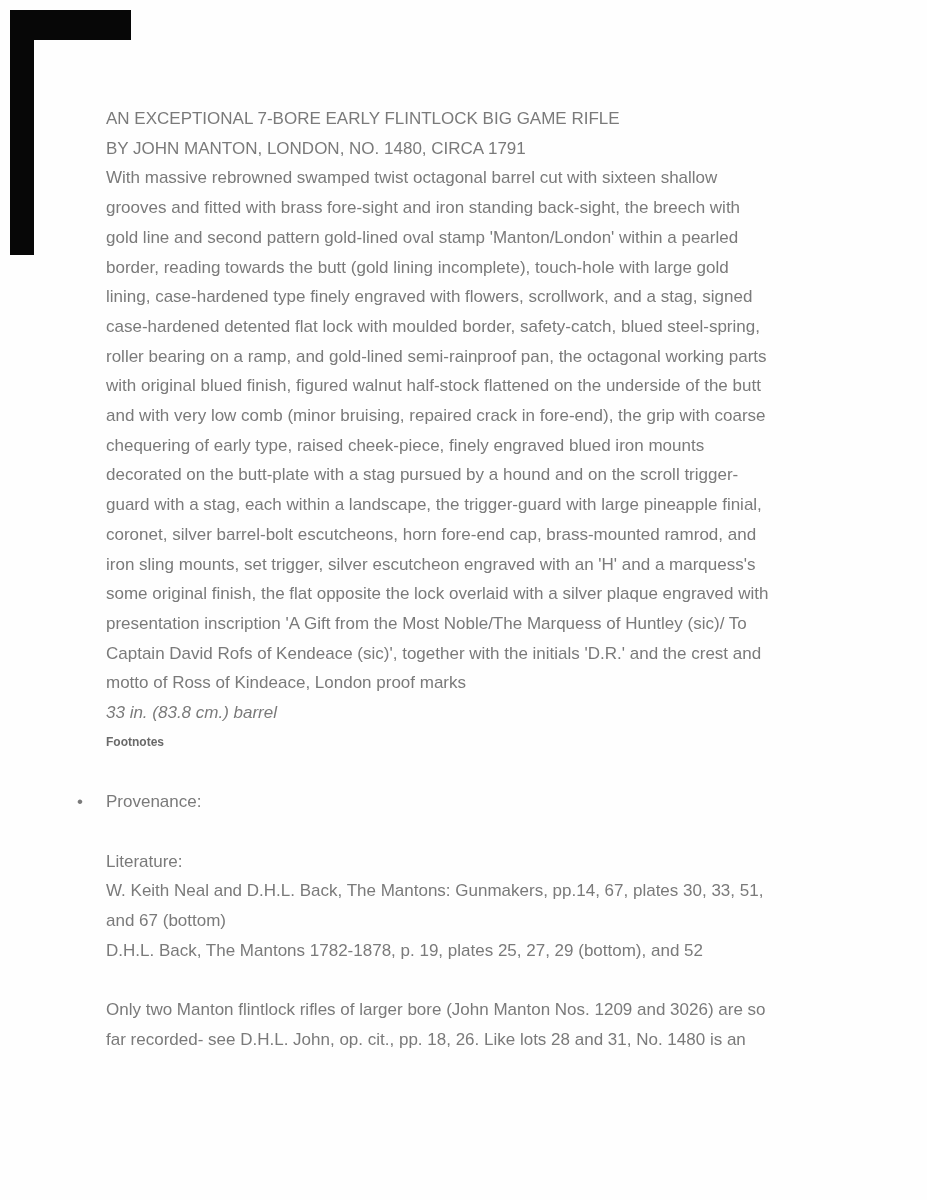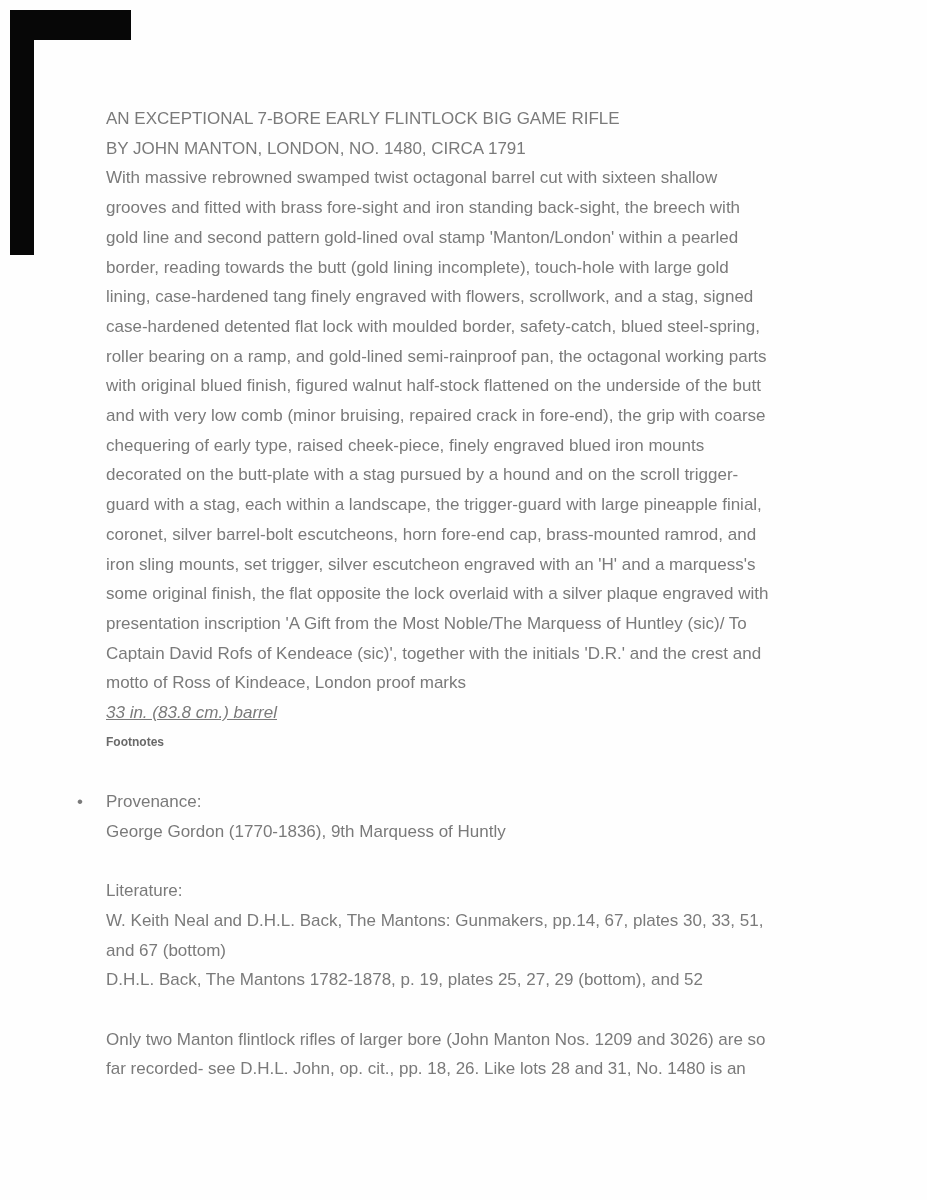--- a/index.html
+++ b/index.html
@@ -27,21 +27,21 @@
     background: var(--artifact, #070707);
   }
   .content {
     position: absolute;
     left: 106px;
     top: 104px;
     width: 760px;
   }
   .line, .tline { white-space: nowrap; }
   .it { }
-  .size-line { font-style: italic; text-decoration: underline; }
+  .size-line { font-style: italic; }
   .footnotes-heading {
     font-weight: bold;
     font-size: 12px;
     color: var(--heading, #696969);
   }
   .footnote-item {
     position: relative;
     margin-top: 29.7px;
   }
   .bullet {
@@ -64,21 +64,21 @@
     <div class="title">
       <div class="line">AN EXCEPTIONAL 7-BORE EARLY FLINTLOCK BIG GAME RIFLE</div>
       <div class="line">BY JOHN MANTON, LONDON, NO. 1480, CIRCA 1791</div>
     </div>
 
     <div class="body-text">
         <div class="tline"><span>With massive rebrowned swamped twist octagonal barrel cut with sixteen shallow</span></div>
         <div class="tline"><span>grooves and fitted with brass fore-sight and iron standing back-sight, the breech with</span></div>
         <div class="tline"><span>gold line and second pattern gold-lined oval stamp 'Manton/London' within a pearled</span></div>
         <div class="tline"><span>border, reading towards the butt (gold lining incomplete), touch-hole with large gold</span></div>
-        <div class="tline"><span>lining, case-hardened tang finely engraved with flowers, scrollwork, and a stag, signed</span></div>
+        <div class="tline"><span>lining, case-hardened type finely engraved with flowers, scrollwork, and a stag, signed</span></div>
         <div class="tline"><span>case-hardened detented flat lock with moulded border, safety-catch, blued steel-spring,</span></div>
         <div class="tline"><span>roller bearing on a ramp, and gold-lined semi-rainproof pan, the octagonal working parts</span></div>
         <div class="tline"><span>with original blued finish, figured walnut half-stock flattened on the underside of the butt</span></div>
         <div class="tline"><span>and with very low comb (minor bruising, repaired crack in fore-end), the grip with coarse</span></div>
         <div class="tline"><span>chequering of early type, raised cheek-piece, finely engraved blued iron mounts</span></div>
         <div class="tline"><span>decorated on the butt-plate with a stag pursued by a hound and on the scroll trigger-</span></div>
         <div class="tline"><span>guard with a stag, each within a landscape, the trigger-guard with large pineapple finial,</span></div>
         <div class="tline"><span>coronet, silver barrel-bolt escutcheons, horn fore-end cap, brass-mounted ramrod, and</span></div>
         <div class="tline"><span>iron sling mounts, set trigger, silver escutcheon engraved with an 'H' and a marquess's</span></div>
         <div class="tline"><span>some original finish, the flat opposite the lock overlaid with a silver plaque engraved with</span></div>
@@ -88,21 +88,20 @@
       </div>
 
     <div class="line size-line">33 in. (83.8 cm.) barrel</div>
 
     <div class="line footnotes-heading">Footnotes</div>
 
     <div class="footnote-item">
       <span class="bullet">•</span>
       <div class="footnote-body">
         <div class="line">Provenance:</div>
-        <div class="line">George Gordon (1770-1836), 9th Marquess of Huntly</div>
         <div class="spacer"></div>
         <div class="line">Literature:</div>
         <div>
             <div class="tline"><span>W. Keith Neal and D.H.L. Back, </span><span class="it">The Mantons: Gunmakers</span><span>, pp.14, 67, plates 30, 33, 51,</span></div>
             <div class="tline"><span>and 67 (bottom)</span></div>
             <div class="tline"><span>D.H.L. Back, </span><span class="it">The Mantons 1782-1878</span><span>, p. 19, plates 25, 27, 29 (bottom), and 52</span></div>
           </div>
         <div class="spacer"></div>
         <div>
             <div class="tline"><span>Only two Manton flintlock rifles of larger bore (John Manton Nos. 1209 and 3026) are so</span></div>

